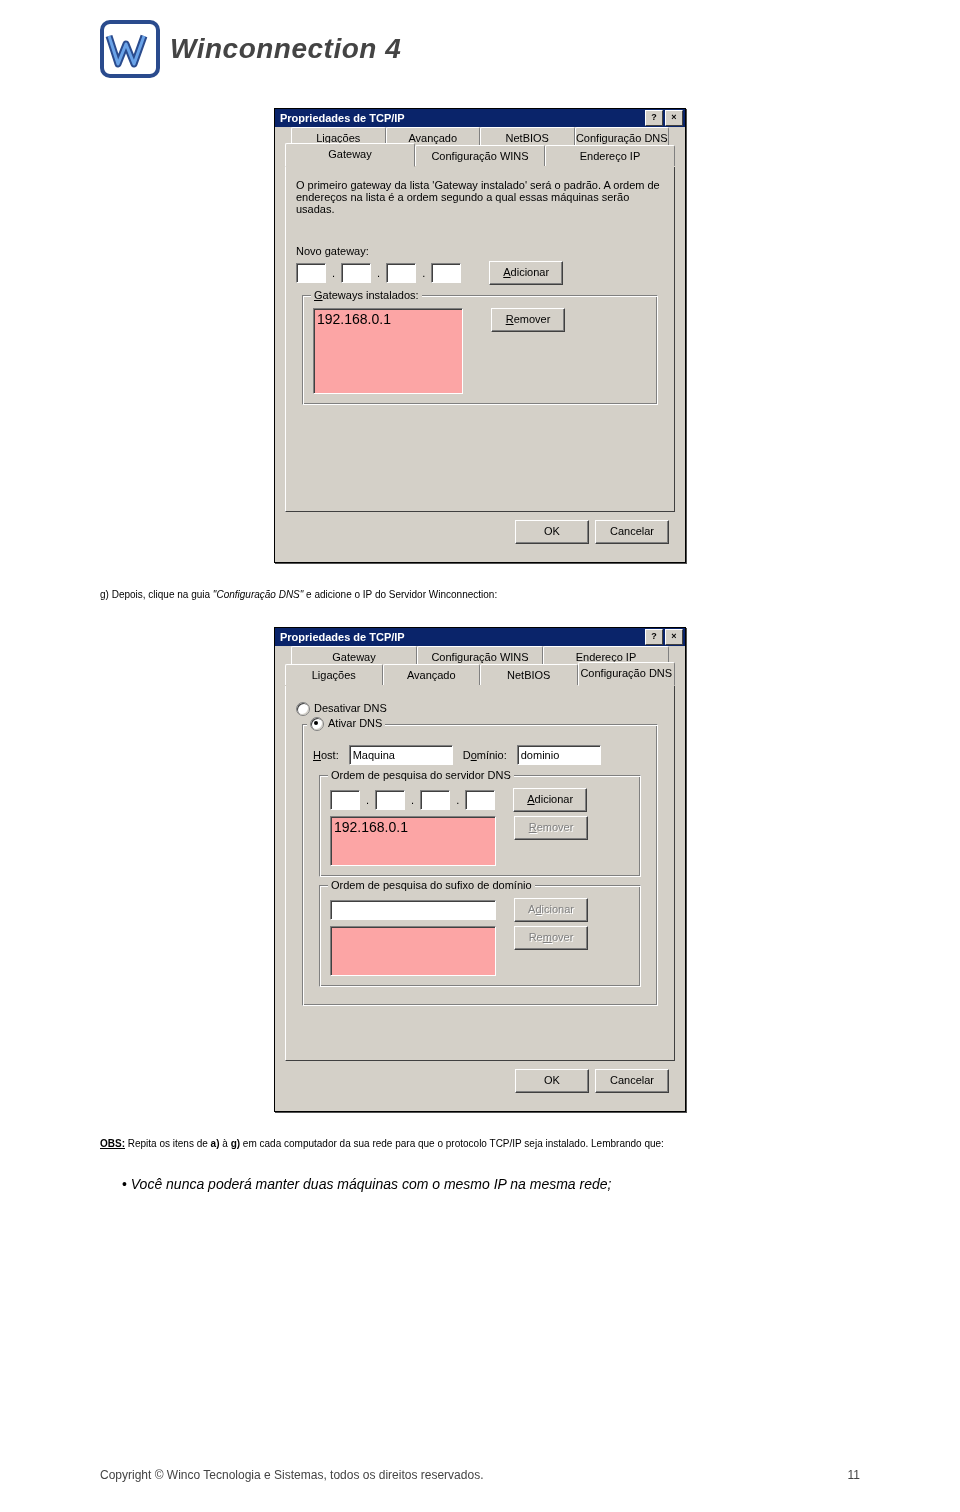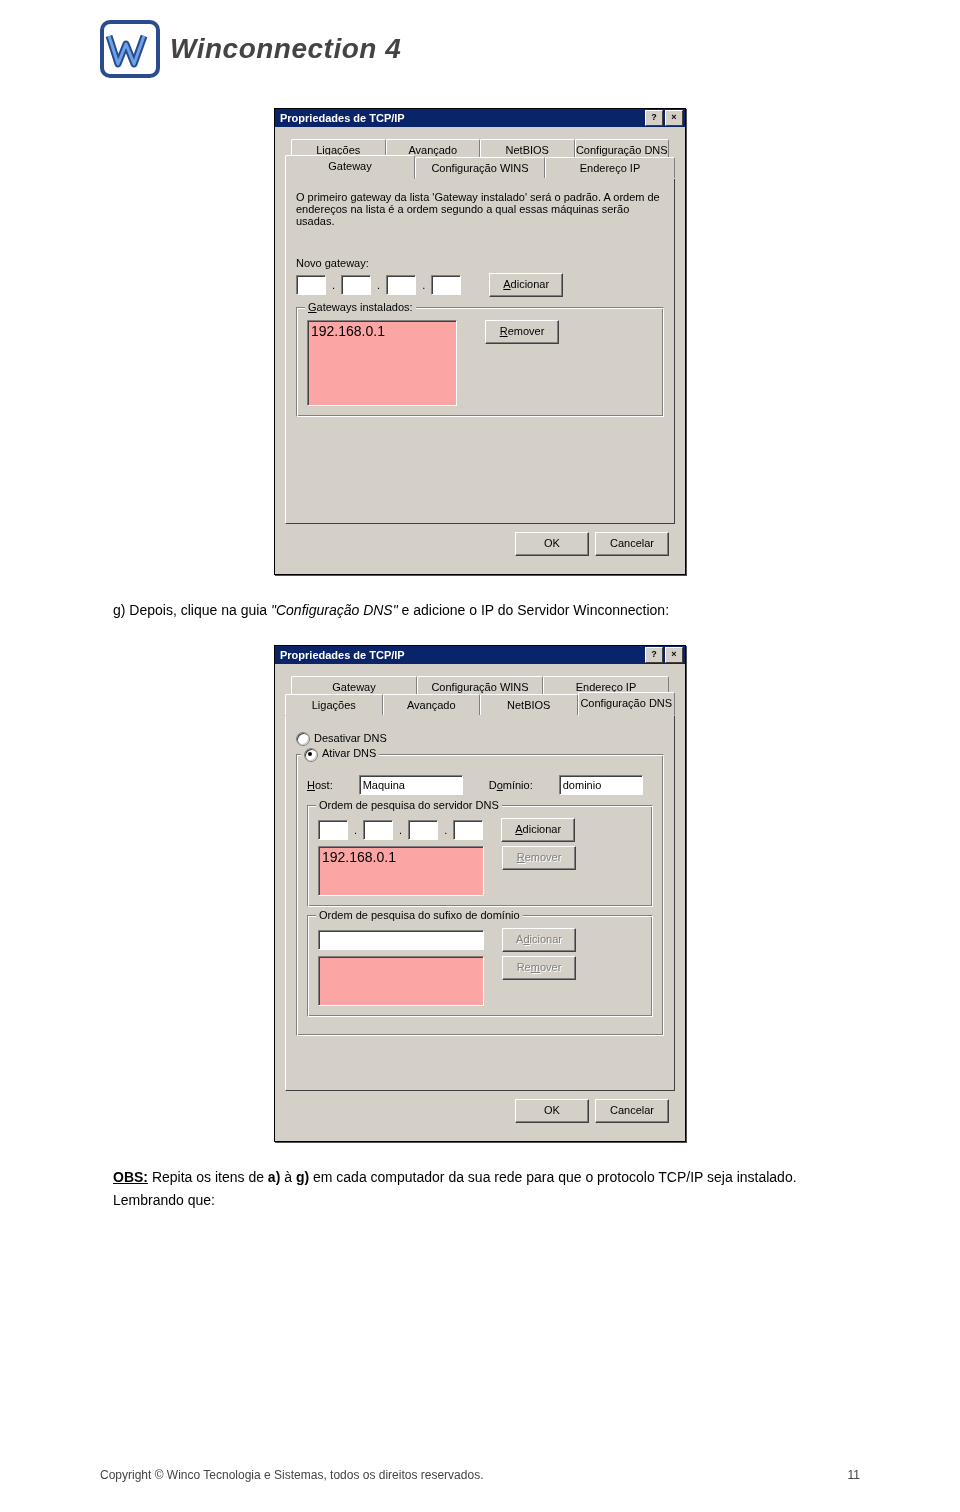--- a/index.html
+++ b/index.html
@@ -5,38 +5,38 @@
   body{margin:0;background:#fff;font-family:Verdana,Arial,sans-serif;color:#000;width:960px}
   .page{width:960px;min-height:1512px;position:relative;padding:0 100px;box-sizing:border-box}
   .header{display:flex;align-items:center;padding:20px 0 30px}
   .logo-sq{width:60px;height:58px;border:4px solid #2a4b8d;border-radius:10px;position:relative;margin-right:10px;box-sizing:border-box}
   .logo-sq svg{position:absolute;top:0;left:0}
   .brand{font-size:28px;font-style:italic;color:#444;font-weight:600;letter-spacing:0.5px}
   .dlg{width:410px;margin:0 auto;font-family:"MS Sans Serif",Tahoma,sans-serif;font-size:11px;background:#d4d0c8;border:1px solid #000;box-shadow:1px 1px 0 #505050}
   .titlebar{background:#0a246a;color:#fff;height:18px;display:flex;align-items:center;padding:0 2px}
   .titlebar-text{flex:1;font-weight:bold;padding-left:3px;font-size:11px}
   .tb-btn{width:16px;height:14px;background:#d4d0c8;border:1px solid #fff;border-right-color:#404040;border-bottom-color:#404040;margin-left:2px;font-size:9px;font-weight:bold;line-height:12px;text-align:center;color:#000;font-family:Arial}
-  .dlg-body{padding:12px 10px 10px}
+  .dlg-body{padding:0 10px 10px}
   .tabstrip{position:relative;height:40px}
   .tabrow{display:flex;position:absolute;left:0;right:0}
   .tabrow.back{top:0;z-index:1;left:6px;right:6px}
   .tabrow.front{top:18px;z-index:3}
   .tab{flex:1;height:20px;background:#d4d0c8;border:1px solid #fff;border-right-color:#808080;border-bottom:none;border-radius:2px 2px 0 0;text-align:center;line-height:20px;font-size:11px;position:relative}
   .tab.active{height:22px;margin-top:-2px;z-index:5;border-bottom:1px solid #d4d0c8}
   .tabpage{border:1px solid #fff;border-top:none;border-right-color:#404040;border-bottom-color:#404040;padding:12px 10px;min-height:320px;position:relative;background:#d4d0c8}
   .wbtn{background:#d4d0c8;border:1px solid #fff;border-right-color:#404040;border-bottom-color:#404040;height:22px;min-width:72px;font-size:11px;text-align:center;line-height:20px;box-shadow:inset -1px -1px 0 #808080}
   .wbtn.dis{color:#808080;text-shadow:1px 1px 0 #fff}
   .infield{background:#fff;border:1px solid #808080;border-right-color:#fff;border-bottom-color:#fff;box-shadow:inset 1px 1px 0 #404040;height:20px;font-size:11px;padding:0 3px;box-sizing:border-box}
   .sunklist{background:#fca5a5;border:1px solid #808080;border-right-color:#fff;border-bottom-color:#fff;box-shadow:inset 1px 1px 0 #404040;font-size:14px;padding:2px 3px;box-sizing:border-box}
-  .grp{border:1px solid #808080;border-right-color:#fff;border-bottom-color:#fff;box-shadow:inset 1px 1px 0 #fff, inset -1px -1px 0 #808080;padding:12px 10px 10px;margin:8px 0;position:relative}
+  .grp{border:1px solid #808080;border-right-color:#fff;border-bottom-color:#fff;box-shadow:inset 1px 1px 0 #fff, inset -1px -1px 0 #808080;padding:12px 10px 10px;margin:8px 6px;position:relative}
   .grp-title{position:absolute;top:-7px;left:8px;background:#d4d0c8;padding:0 3px;font-size:11px}
   .dotrow{display:flex;gap:6px;align-items:center}
   .dotrow .infield{width:30px}
   .btnrow{display:flex;justify-content:flex-end;gap:6px;padding:8px 6px}
-  p.body{font-size:14px;line-height:1.6;margin:24px 13px}
+  p.body{font-size:10px;line-height:1.6;margin:24px 0}
   p.body .u{text-decoration:underline}
   p.bullet{font-size:14px;font-style:italic;margin:10px 0 10px 40px;text-indent:-18px}
   .bullet::before{content:"• ";font-style:normal}
   .footer{font-size:12px;color:#444;position:absolute;bottom:30px;left:100px;right:100px;display:flex;justify-content:space-between}
   .radio{width:12px;height:12px;border-radius:50%;background:#fff;border:1px solid #808080;box-shadow:inset 1px 1px 0 #404040, inset -1px -1px 0 #d4d0c8;display:inline-block;vertical-align:middle;margin-right:4px;position:relative}
   .radio.on::after{content:"";width:4px;height:4px;background:#000;border-radius:50%;position:absolute;top:3px;left:3px}
   .u1{text-decoration:underline}
 </style>
 </head>
 <body>
@@ -124,21 +124,21 @@
           <div class="tab">Ligações</div>
           <div class="tab">Avançado</div>
           <div class="tab">NetBIOS</div>
           <div class="tab active">Configuração DNS</div>
         </div>
       </div>
       <div class="tabpage" style="min-height:350px">
         <div style="margin:4px 0"><span class="radio"></span><span>Desativar DNS</span></div>
         <div class="grp" style="padding-top:20px">
           <span class="grp-title" style="left:4px;top:-8px"><span class="radio on"></span><span>Ativar DNS</span></span>
-          <div style="display:flex;gap:26px;align-items:center;margin-bottom:10px">
+          <div style="display:flex;gap:10px;align-items:center;margin-bottom:10px">
             <span><span class="u1">H</span>ost:</span>
             <input class="infield" style="width: 104px;" value="Maquina">
             <span>D<span class="u1">o</span>mínio:</span>
             <input class="infield" style="width: 84px;" value="dominio">
           </div>
           <div class="grp">
             <span class="grp-title">Ordem de pesquisa do servidor DNS</span>
             <div style="display:flex;gap:18px;align-items:center">
               <div class="dotrow">
                   <input class="infield" style="">
@@ -175,19 +175,20 @@
         <div class="wbtn">OK</div>
         <div class="wbtn">Cancelar</div>
       </div>
     </div>
   </div>
 
   <p class="body">
     <b><span class="u">OBS:</span></b><span> Repita os itens de </span><b>a)</b><span> à </span><b>g)</b><span> em cada computador da sua rede para que o protocolo TCP/IP seja instalado. Lembrando que:</span>
   </p>
 
+  <p class="bullet">Você nunca poderá manter duas máquinas com o mesmo IP na mesma rede;</p>
 
   <div class="footer">
     <span>Copyright © Winco Tecnologia e Sistemas, todos os direitos reservados.</span>
     <span>11</span>
   </div>
 
 </div>
 
 </body></html>

